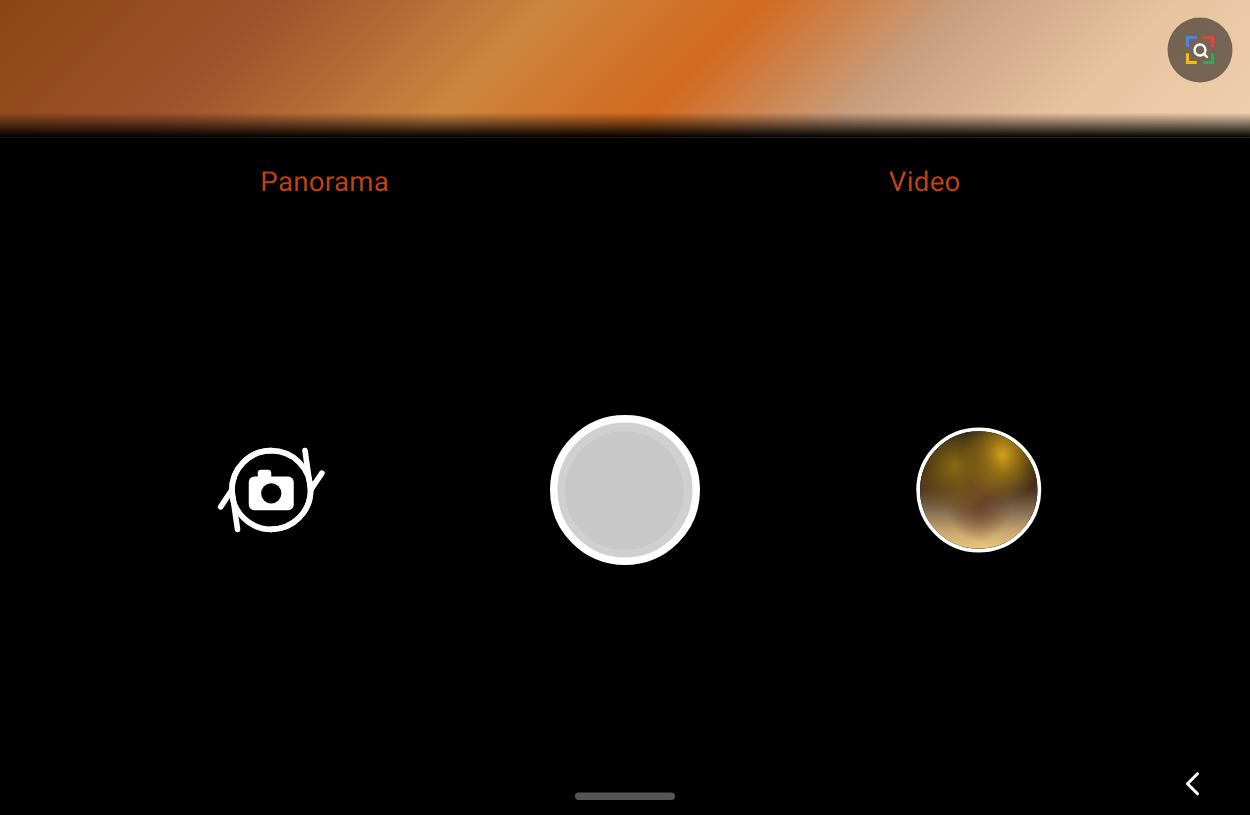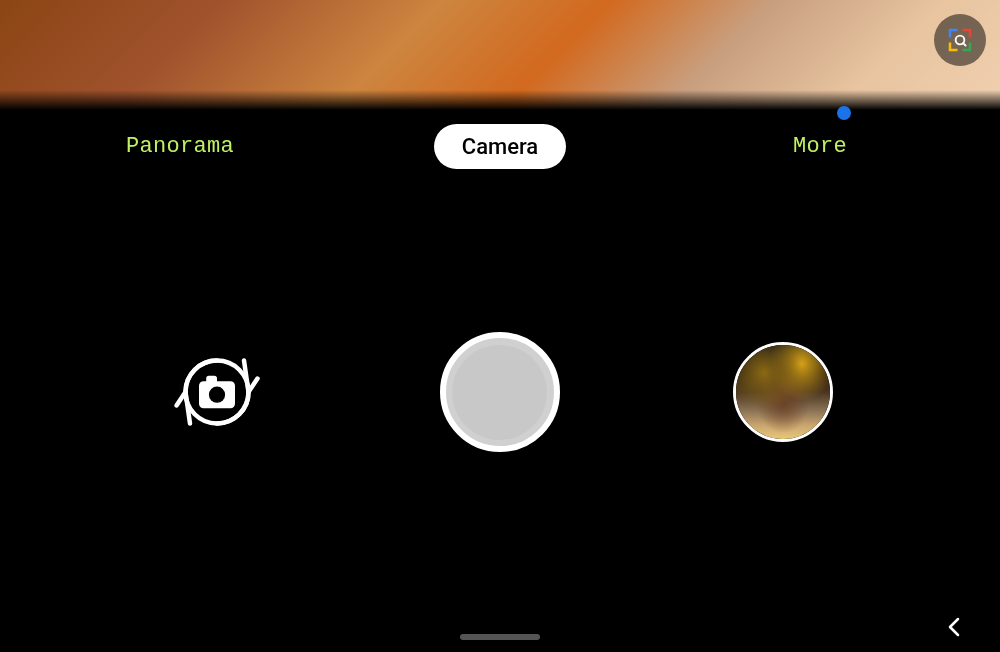--- a/index.html
+++ b/index.html
@@ -72,23 +72,22 @@
       align-items: center;
       justify-content: center;
       height: 100%;
       cursor: pointer;
       position: relative;
     }
 
     .mode-label {
       font-size: 22px;
       font-weight: 400;
-      color: #bef264;
+      color: #c2410c;
       letter-spacing: 0.3px;
-      font-family: Liberation Mono, monospace;
     }
 
     .mode-active-bg {
       position: absolute;
       background: #fff;
       border-radius: 30px;
       padding: 10px 28px;
       font-size: 22px;
       font-weight: 500;
       color: #000;
@@ -239,30 +238,22 @@
       <circle cx="12" cy="12" r="3.5" stroke="white" stroke-width="1.5" fill="none"></circle>
       <line x1="14.5" y1="14.5" x2="16.5" y2="16.5" stroke="white" stroke-width="1.5" stroke-linecap="round"></line>
     </svg>
   </div>
 </div>
 
 <div id="mode-bar">
   <div class="mode-item">
     <span class="mode-label">Panorama</span>
   </div>
-  <div class="mode-item active" style="z-index:2;">
-    <div class="mode-active-bg">
-      <span>Camera</span>
-    </div>
-  </div>
   <div class="mode-item">
-    <div class="more-wrapper">
-      <span class="mode-label">More</span>
-      <div class="more-dot-indicator"></div>
-    </div>
+    <span class="mode-label">Video</span>
   </div>
 </div>
 
 <div id="controls-area">
 
   <div id="flip-btn">
     <svg viewBox="0 0 100 100" fill="none" xmlns="http://www.w3.org/2000/svg">
 
       <path d="M50 15 A35 35 0 1 0 85 50" stroke="white" stroke-width="5" fill="none" stroke-linecap="round"></path>
 

